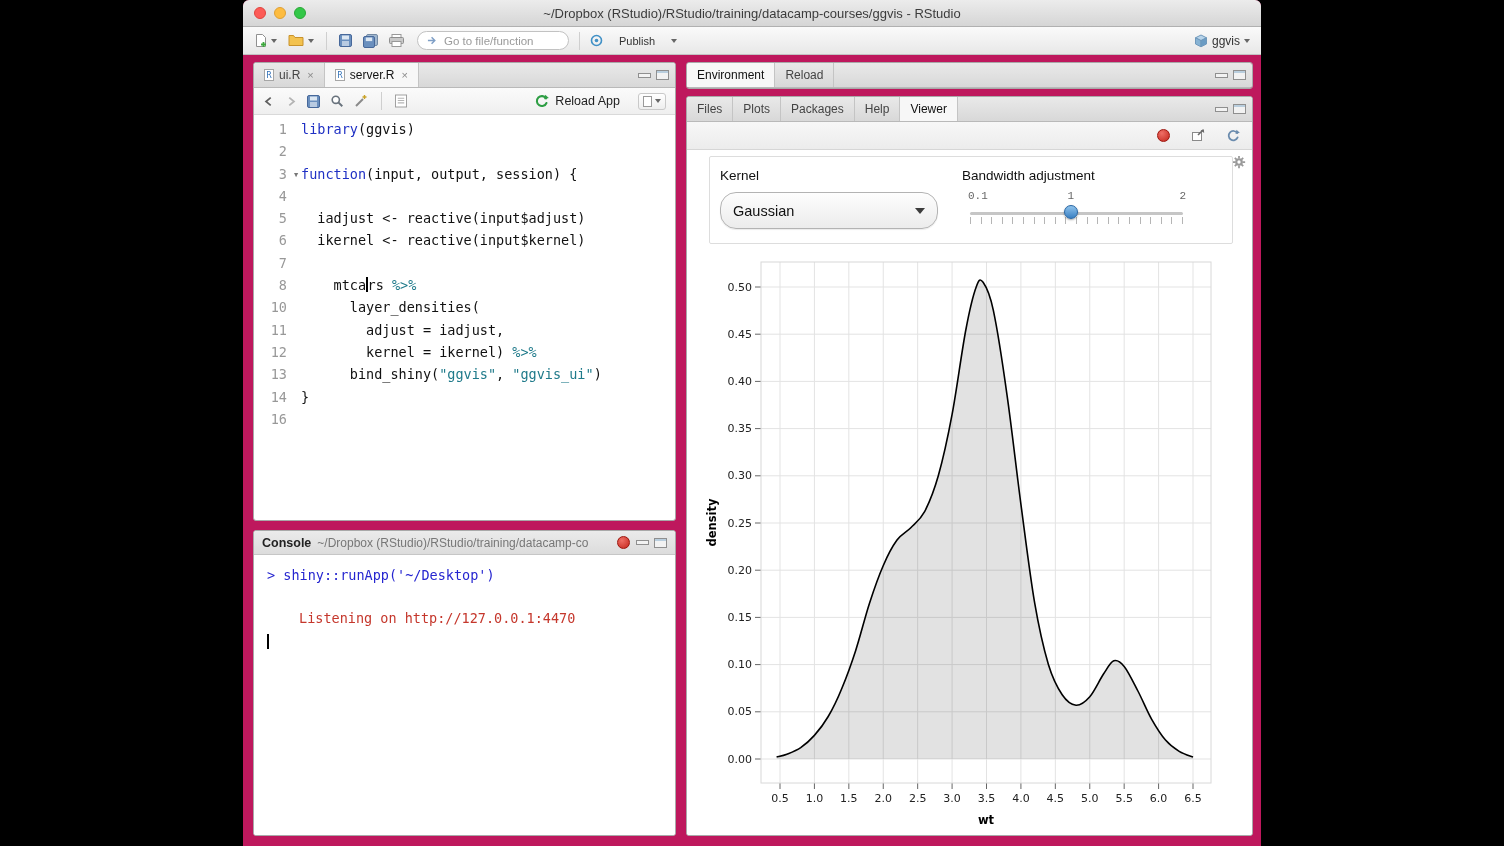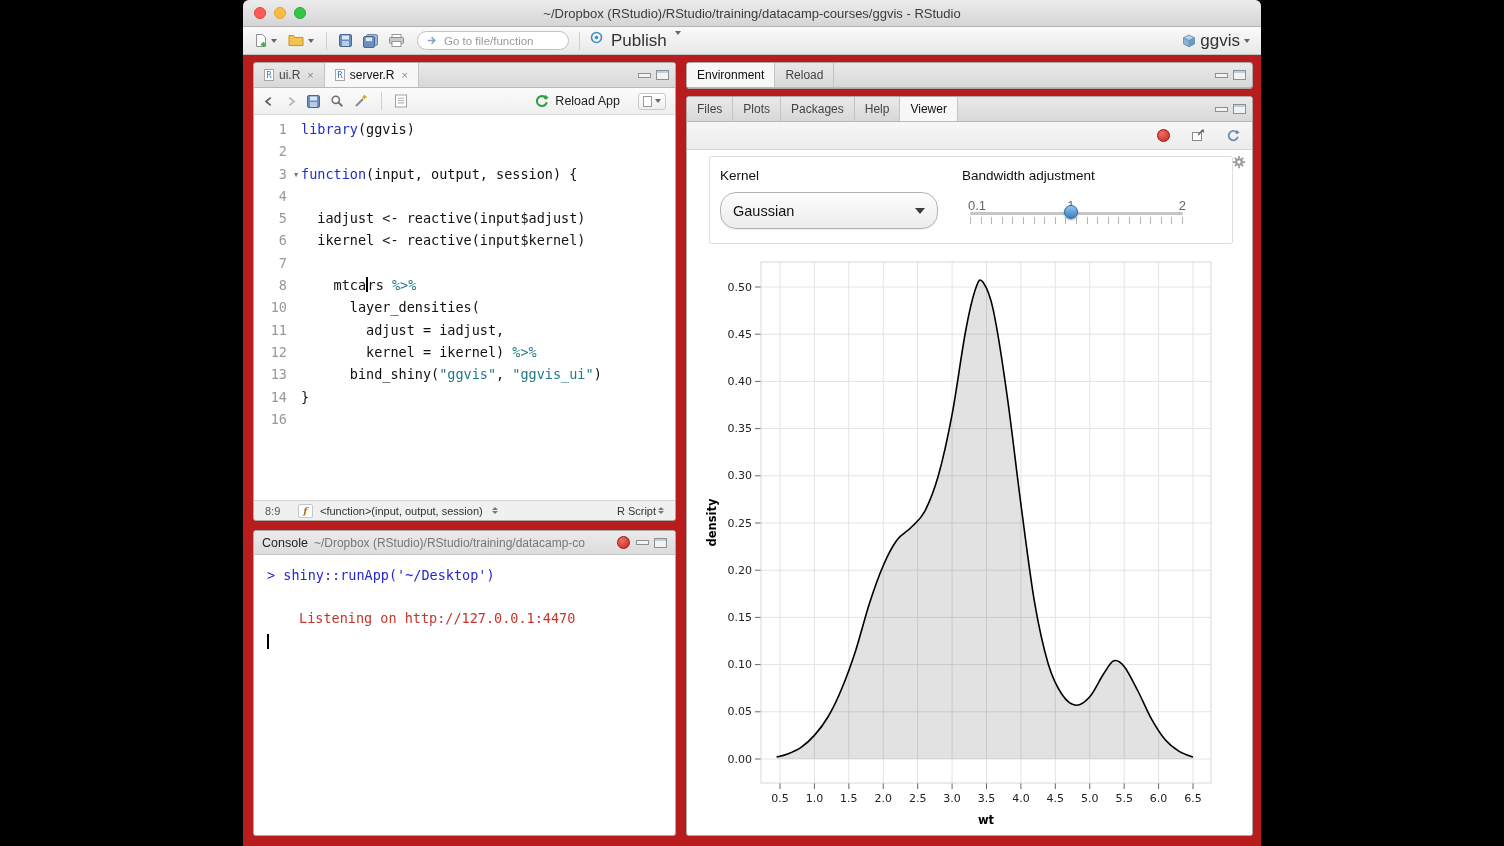--- a/index.html
+++ b/index.html
@@ -1,40 +1,40 @@
 <!DOCTYPE html>
 <html><head>
 <meta charset="utf-8">
 <style>
   html,body{margin:0;padding:0;background:#000;width:1504px;height:846px;overflow:hidden;
     font-family:"Liberation Sans",sans-serif;}
   *{box-sizing:border-box;}
-  .window{position:absolute;left:243px;top:0;width:1018px;height:846px;background:#b91c1c;
+  .window{position:absolute;left:243px;top:0;width:1018px;height:846px;background:#be185d;
     border-radius:6px 6px 0 0;overflow:hidden;box-shadow:0 0 24px rgba(0,0,0,.6);}
   
   .titlebar{height:27px;background:linear-gradient(#ececec,#d5d5d5);border-bottom:1px solid #b0b0b0;
     position:relative;display:flex;align-items:center;}
   .traffic{position:absolute;left:11px;top:0;bottom:0;display:flex;align-items:center;gap:8px;}
   .tl{width:12px;height:12px;border-radius:50%;}
   .tl.red{background:#fc5b57;border:1px solid #e0443e;}
   .tl.yellow{background:#fdbc40;border:1px solid #dfa034;}
   .tl.green{background:#33c748;border:1px solid #2aa836;}
   .title{flex:1;text-align:center;font-size:13px;color:#3c3c3c;}
   
   .main-toolbar{height:28px;background:linear-gradient(#fafafa,#e8e8e8);border-bottom:1px solid #c3c3c3;
     display:flex;align-items:center;padding:0 9px;gap:7px;}
   .tbtn{display:flex;align-items:center;gap:3px;padding:2px 2px;border-radius:3px;}
   .caret{width:0;height:0;border-left:3.5px solid transparent;border-right:3.5px solid transparent;border-top:4px solid #666;}
   .tb-sep{width:1px;height:18px;background:#cfcfcf;margin:0 3px;}
   .goto-box{display:flex;align-items:center;gap:6px;background:#fff;border:1px solid #c2c2c2;border-radius:10px;
     height:19px;padding:0 9px;width:152px;margin-left:4px;}
   .goto-box .ph{color:#9a9a9a;font-size:11.5px;white-space:nowrap;}
   .spacer{flex:1;}
-  .publish{display:flex;align-items:flex-start;gap:8px;font-size:17px;color:#333;}
-  .proj{display:flex;align-items:center;gap:4px;font-size:17px;color:#333;margin-right:2px;}
+  .publish{display:flex;align-items:center;gap:16px;font-size:11px;color:#333;}
+  .proj{display:flex;align-items:center;gap:4px;font-size:12px;color:#333;margin-right:2px;}
   
   .content{position:absolute;top:55px;left:0;right:0;bottom:0;}
   .pane{position:absolute;background:#fff;border:1px solid #a9a9a9;border-radius:3px;overflow:hidden;}
   #source-pane{left:10px;top:7px;width:423px;height:459px;}
   #console-pane{left:10px;top:475px;width:423px;bottom:10px;}
   #env-pane{left:443px;top:7px;width:567px;height:27px;}
   #files-pane{left:443px;top:41px;width:567px;bottom:10px;}
   .tabbar{height:25px;background:linear-gradient(#e9e9e9,#d8d8d8);border-bottom:1px solid #b9b9b9;
     display:flex;align-items:stretch;font-size:12px;color:#444;}
   .tab{display:flex;align-items:center;gap:5px;padding:0 10px;border-right:1px solid #c4c4c4;white-space:nowrap;}
@@ -63,21 +63,21 @@
   .fn-ic{width:15px;height:14px;border:1px solid #c6c6c6;background:#fff;border-radius:2px;color:#b86c1e;
     font-family:"DejaVu Serif",serif;font-style:italic;font-weight:bold;font-size:10px;
     display:flex;align-items:center;justify-content:center;}
   .ud{display:inline-flex;flex-direction:column;gap:1px;margin-left:2px;}
   .ud i{width:0;height:0;border-left:3px solid transparent;border-right:3px solid transparent;display:block;}
   .ud .u{border-bottom:3.5px solid #777;} .ud .d{border-top:3.5px solid #777;}
   .rscript{margin-left:auto;display:flex;align-items:center;color:#333;}
   
   .console-header{height:24px;background:linear-gradient(#ebebeb,#dcdcdc);border-bottom:1px solid #c6c6c6;
     display:flex;align-items:center;padding:0 8px;gap:6px;font-size:12.5px;}
-  .console-title{font-weight:normal;color:#222;}
+  .console-title{font-weight:bold;color:#222;}
   .console-path{color:#777;font-size:12px;flex:1 1 0;white-space:nowrap;overflow:hidden;min-width:0;}
   .stop-ic{width:13px;height:13px;border-radius:50%;background:radial-gradient(circle at 35% 30%,#ef6f66,#c4271d);
     border:1px solid #9d150d;flex:none;}
   .console-body{position:absolute;top:25px;left:0;right:0;bottom:0;background:#fff;padding:9px 0 0 13px;
     font-family:"DejaVu Sans Mono",monospace;font-size:13.5px;line-height:21.5px;}
   .cmd{color:#2626d0;} .msg{color:#c5372c;margin-left:32px;}
   .console-cursor{width:1.5px;height:15px;background:#000;margin-top:4px;}
   
   .view-toolbar{height:28px;background:linear-gradient(#f7f7f7,#ececec);border-bottom:1px solid #d6d6d6;
     display:flex;align-items:center;justify-content:flex-end;gap:21px;padding:0 12px;}
@@ -86,21 +86,21 @@
   .panel{position:absolute;left:22px;top:5px;width:524px;height:88px;border:1px solid #ddd;background:#fff;border-radius:2px;}
   .grp-label{font-size:13.5px;color:#111;}
   .kernel-grp{position:absolute;left:10px;top:11px;}
   .select{margin-top:9px;width:218px;height:37px;border:1px solid #b3b3b3;border-radius:16px;
     background:linear-gradient(#fdfdfd,#ececec);display:flex;align-items:center;padding:0 12px;
     font-size:14.5px;color:#111;box-shadow:0 1px 1px rgba(0,0,0,.08);}
   .sel-caret{margin-left:auto;width:0;height:0;border-left:5px solid transparent;border-right:5px solid transparent;
     border-top:6px solid #3c3c3c;}
   .bw-grp{position:absolute;left:252px;top:11px;right:12px;}
   .slider{position:relative;margin-left:8px;margin-top:7px;width:213px;height:36px;}
-  .sl-lab{position:absolute;top:8px;font-size:13px;color:#666;}
+  .sl-lab{position:absolute;top:0;font-size:11px;color:#666;font-family:Liberation Mono, monospace;}
   .sl-min{left:-2px;} .sl-max{right:-3px;} .sl-mid{transform:translateX(-50%);}
   .track{position:absolute;top:22px;left:0;right:0;height:3px;background:#c6c6c6;border-radius:2px;box-shadow:0 1px 0 #fff;}
   .ticks{position:absolute;top:27px;left:0;right:0;height:7px;
     background:repeating-linear-gradient(to right,#b5b5b5 0 1px,transparent 1px 10.6px);}
   .handle{position:absolute;top:15px;width:14px;height:14px;border-radius:50%;
     background:linear-gradient(#8fc3ec,#3a80c2);border:1px solid #2765a3;box-shadow:0 1px 2px rgba(0,0,0,.35);}
   #plot{position:absolute;left:14px;top:95px;}
   #plot text{font-family:"DejaVu Sans",sans-serif;}
   #plot .tick{font-size:11px;fill:#222;}
   #plot .at{font-size:11.5px;font-weight:bold;fill:#000;}
@@ -292,36 +292,20 @@
           <div class="cl"><span class="ln">6</span><span class="ct"><span class="p">  ikernel &lt;- reactive(input$kernel)</span></span></div>
           <div class="cl"><span class="ln">7</span><span class="ct"></span></div>
           <div class="cl"><span class="ln">8</span><span class="ct"><span class="p">    mtca</span><span class="cur"></span><span class="p">rs </span><span class="op">%&gt;%</span></span></div>
           <div class="cl"><span class="ln">10</span><span class="ct"><span class="p">      layer_densities(</span></span></div>
           <div class="cl"><span class="ln">11</span><span class="ct"><span class="p">        adjust = iadjust,</span></span></div>
           <div class="cl"><span class="ln">12</span><span class="ct"><span class="p">        kernel = ikernel) </span><span class="op">%&gt;%</span></span></div>
           <div class="cl"><span class="ln">13</span><span class="ct"><span class="p">      bind_shiny(</span><span class="str">"ggvis"</span><span class="p">, </span><span class="str">"ggvis_ui"</span><span class="p">)</span></span></div>
           <div class="cl"><span class="ln">14</span><span class="ct"><span class="p">}</span></span></div>
           <div class="cl"><span class="ln">16</span><span class="ct"></span></div>
         </div>
-      <div class="ed-status">
-        <span class="pos">8:9</span>
-        <span class="fn-ic">f</span>
-        <span>&lt;function&gt;(input, output, session)</span>
-        <span class="ud">
-            <i class="u"></i>
-            <i class="d"></i>
-          </span>
-        <span class="rscript">
-          <span>R Script</span>
-          <span class="ud">
-              <i class="u"></i>
-              <i class="d"></i>
-            </span>
-        </span>
-      </div>
     </div>
 
     <div class="pane" id="console-pane">
       <div class="console-header">
         <span class="console-title">Console</span>
         <span class="console-path">~/Dropbox (RStudio)/RStudio/training/datacamp-co</span>
         <span class="stop-ic"></span>
         <span class="winbtns" style="margin-left:0;padding-right:0;">
           <span class="btn-min"></span>
           <span class="btn-max"></span>

